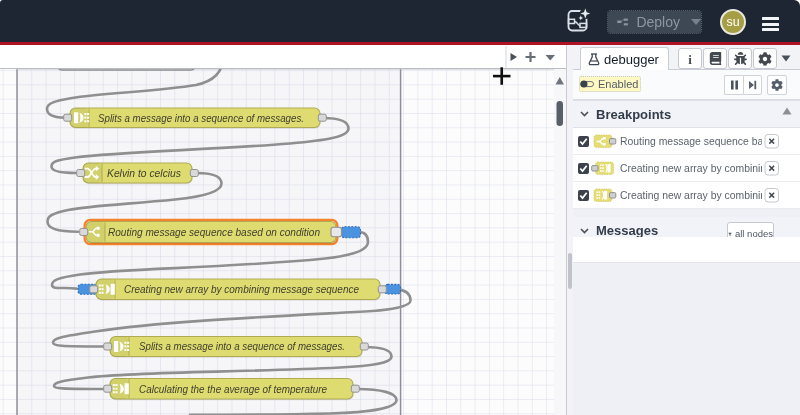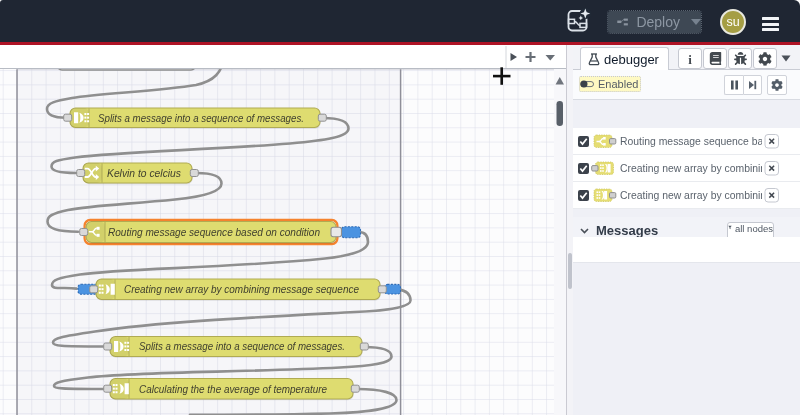--- a/index.html
+++ b/index.html
@@ -279,20 +279,27 @@
   <path d="M1 1 l5 4 -5 4 z" fill="#555f6a"></path>
             <rect x="6.4" y="0.8" width="1.8" height="8.4" fill="#555f6a"></rect>
           </svg>
         </div>
   <div class="tbtn" style="left:194px;border-radius:2px;width:20px">
           <svg width="12" height="12" viewBox="0 0 512 512">
   <path fill="#545e69" d="M487.4 315.7l-42.6-24.6c4.3-23.2 4.3-47 0-70.2l42.6-24.6c4.9-2.8 7.1-8.6 5.5-14-11.1-35.6-30-67.8-54.7-94.6-3.8-4.1-10-5.1-14.8-2.3L380.8 110c-17.9-15.4-38.5-27.3-60.8-35.1V25.8c0-5.6-3.9-10.5-9.4-11.7-36.7-8.2-74.3-7.8-109.2 0-5.5 1.2-9.4 6.1-9.4 11.7V75c-22.2 7.9-42.8 19.8-60.8 35.1L88.7 85.5c-4.9-2.8-11-1.9-14.8 2.3-24.7 26.7-43.6 58.9-54.7 94.6-1.7 5.4.6 11.2 5.5 14L67.3 221c-4.3 23.2-4.3 47 0 70.2l-42.6 24.6c-4.9 2.8-7.1 8.6-5.5 14 11.1 35.6 30 67.8 54.7 94.6 3.8 4.1 10 5.1 14.8 2.3l42.6-24.6c17.9 15.4 38.5 27.3 60.8 35.1v49.2c0 5.6 3.9 10.5 9.4 11.7 36.7 8.2 74.3 7.8 109.2 0 5.5-1.2 9.4-6.1 9.4-11.7v-49.2c22.2-7.9 42.8-19.8 60.8-35.1l42.6 24.6c4.9 2.8 11 1.9 14.8-2.3 24.7-26.7 43.6-58.9 54.7-94.6 1.5-5.5-.7-11.3-5.6-14.1zM256 336c-44.1 0-80-35.9-80-80s35.9-80 80-80 80 35.9 80 80-35.9 80-80 80z"></path>
           </svg>
         </div>
   </div>
+  <div class="shead" style="top:55px;border-top:1px solid #dee1e8;">
+ <svg width="9" height="6" viewBox="0 0 9 6" style="margin:0 7px 0 7px">
+          <path d="M1 1 l3.5 3.5 L8 1" stroke="#4a5058" stroke-width="1.6" fill="none"></path>
+        </svg>Breakpoints
+ <svg width="10" height="8" viewBox="0 0 10 8" style="position:absolute;right:8px;top:6px">
+          <path d="M0.5 7.5 h9 L5 0.5 z" fill="#8b8f98"></path>
+        </svg></div>
   <div class="bprow" style="top:83px">
   <svg width="227" height="27" viewBox="0 0 227 27" style="position:absolute;left:0;top:0">
   <rect x="5" y="8" width="11" height="11" rx="2" fill="#3c424b"></rect>
           <path d="M7.3 13.5 l2.2 2.6 4.2 -5.3" stroke="#fff" stroke-width="1.7" fill="none"></path>
   <rect x="21" y="7" width="18" height="12.5" rx="2.5" fill="#e5dd73" stroke="#cdc75f" stroke-width="0.8" stroke-dasharray="1.2 1.2"></rect>
           <rect x="36.5" y="10.6" width="6.3" height="5.4" rx="1.2" fill="#cfcfcf" stroke="#8f8f8f" stroke-width="1"></rect>
           <g transform="translate(23.5,9)" stroke="#fff" stroke-width="1.4" fill="none">
             <path d="M0 4.5 h2.5 c2.6 0 1.8 -3 4.4 -3"></path>
             <path d="M2.5 4.5 c2.6 0 1.8 3 4.4 3"></path>
             <rect x="6.6" y="0" width="2.6" height="2.6" fill="#fff" stroke="none"></rect>
@@ -342,19 +349,19 @@
           </g>
   <rect x="192" y="6.5" width="13.5" height="13.5" rx="3" fill="#fff" stroke="#c5c8d0"></rect>
   <path d="M196.29999999999998 10.799999999999999 l4.8 4.8 M201.1 10.799999999999999 l-4.8 4.8" stroke="#444a52" stroke-width="1.5"></path>
   </svg>
   <div class="rowtxt">Creating new array by combining</div>
   </div>
   <div class="shead" style="top:172px;">
  <svg width="9" height="6" viewBox="0 0 9 6" style="margin:0 7px 0 7px">
           <path d="M1 1 l3.5 3.5 L8 1" stroke="#4a5058" stroke-width="1.6" fill="none"></path>
         </svg>Messages
- <div style="position:absolute;right:26px;top:4.5px;width:47px;height:18px;white-space:nowrap;background:#fff;border:1px solid #c5c8d0;border-radius:3px;box-sizing:border-box;font-weight:normal;font-size:9.5px;color:#4e5662;display:flex;align-items:flex-start;justify-content:center;">
+ <div style="position:absolute;right:26px;top:4.5px;width:47px;height:18px;white-space:nowrap;background:#fff;border:1px solid #c5c8d0;border-radius:3px;box-sizing:border-box;font-weight:normal;font-size:9.5px;color:#4e5662;display:flex;align-items:flex-end;justify-content:center;">
  <svg width="9" height="9" viewBox="0 0 9 9" style="margin-right:3px">
             <path d="M0.5 0.5 h8 L5.6 4.2 v4 l-2.2 -1.4 v-2.6 z" fill="#4e5662"></path>
           </svg>all nodes</div></div>
   <div style="position:absolute;left:0;top:192px;width:227px;height:26px;background:#fff;border-bottom:1px solid #e4e6ec;box-sizing:border-box;"></div>
   </div>
 </div>
 
 </body></html>

